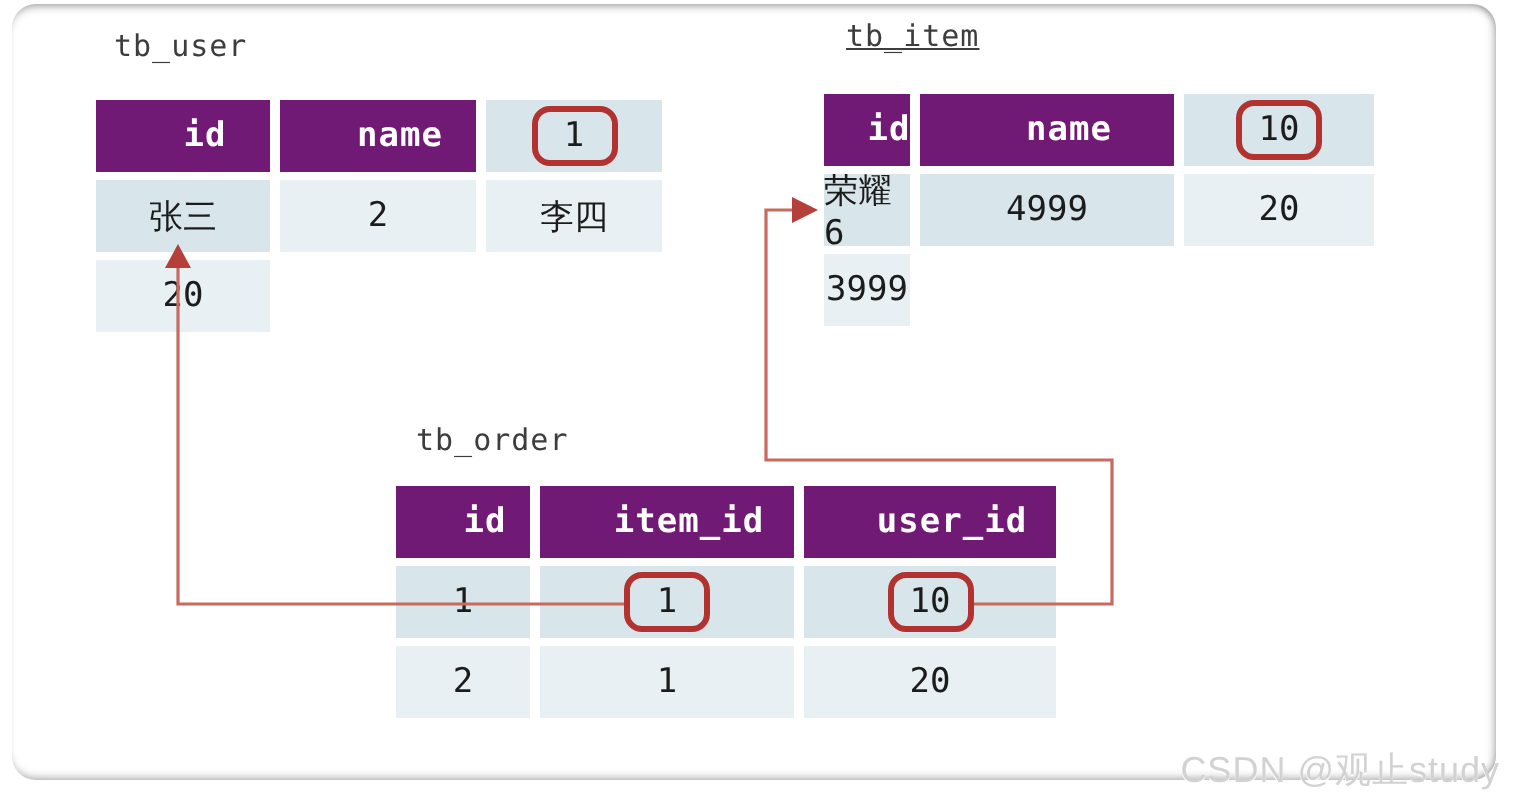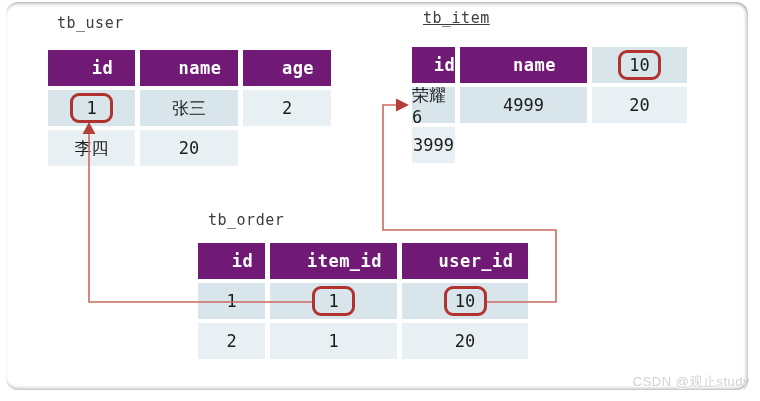--- a/index.html
+++ b/index.html
@@ -32,35 +32,34 @@
   .r2{background:#e9f0f4;}
   .hl{
     display:inline-flex;align-items:center;justify-content:center;
     box-sizing:border-box;min-width:43px;height:30px;padding:0 8px;
     border:3px solid #b23230;border-radius:9px;
   }
   .overlay{position:absolute;left:0;top:0;z-index:5;pointer-events:none;}
   .rel-line{fill:none;stroke:#c96a5f;stroke-width:1.6;}
   .rel-head{fill:#b5403a;stroke:none;}
   .watermark{
-    position:absolute;right:10px;top:373px;font-size:13px;color:#d2d2d2;
+    position:absolute;right:10px;top:373px;font-size:18px;color:#d2d2d2;
     font-family:"Liberation Sans","DejaVu Sans",sans-serif;
     text-shadow:0 1px 0 rgba(255,255,255,.9);z-index:6;letter-spacing:.5px;
   }
 </style>
 </head>
 <body>
 
 <div class="card"></div>
 
 <div class="tbl-title" style="left:57px;top:14px;">tb_user</div>
 <div class="grid" style="left:48px;top:50px;grid-template-columns:87px 98px 88px;">
   <div class="th">id</div>
   <div class="th">name</div>
-  <div class="th">age</div>
   <div class="td r1">
     <span class="hl">1</span>
   </div>
   <div class="td r1">张三</div>
   <div class="td r2">2</div>
   <div class="td r2">李四</div>
   <div class="td r2">20</div>
 </div>
 
 <div class="tbl-title" style="left:423px;top:9px;text-decoration:underline;">tb_item</div>

